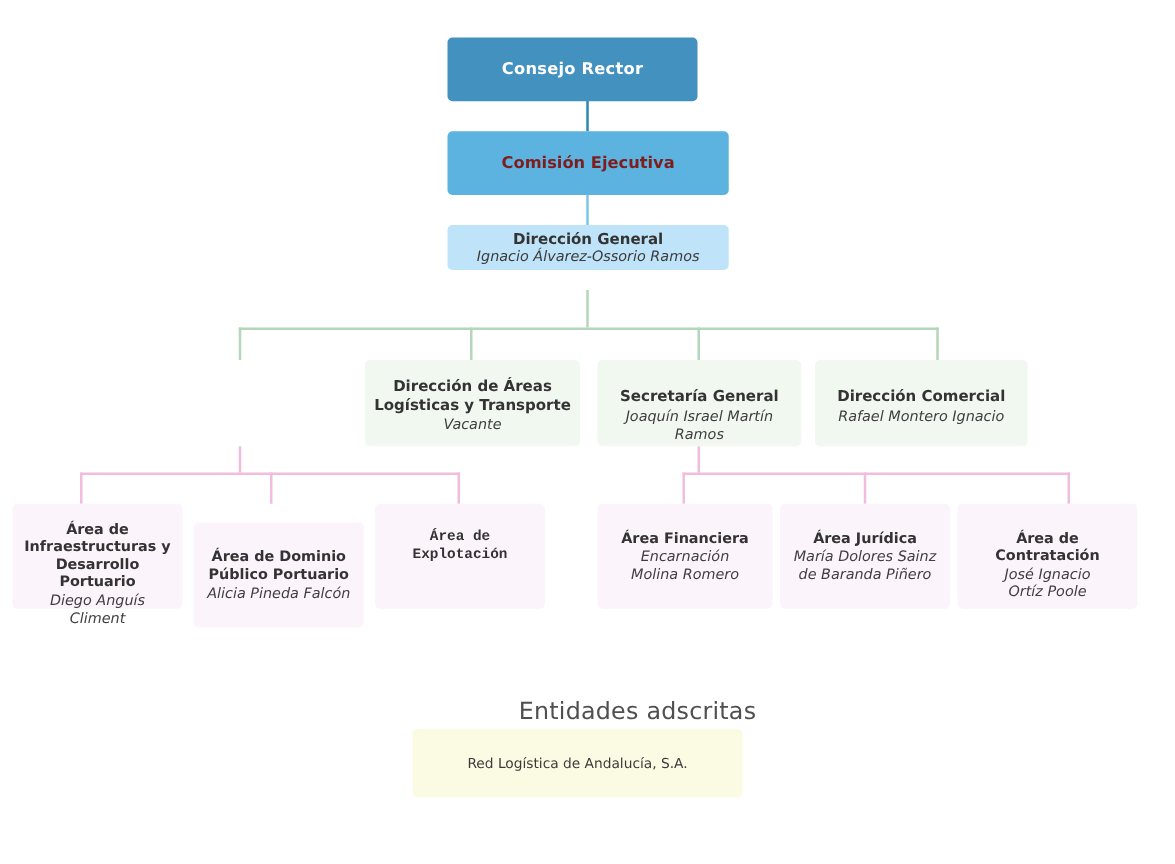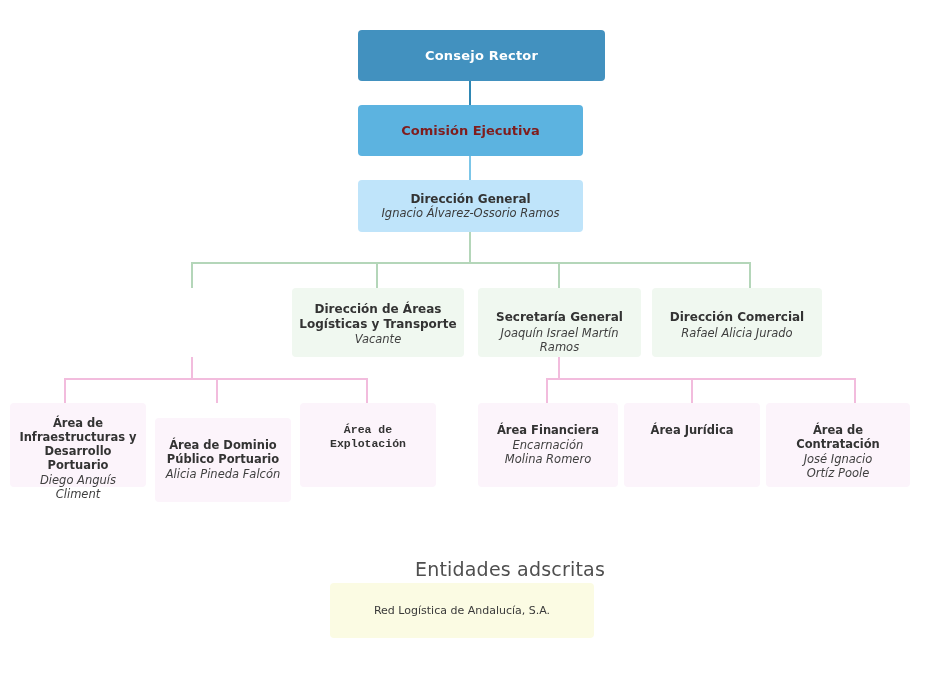--- a/index.html
+++ b/index.html
@@ -139,48 +139,48 @@
   <div class="conn v c-pink" style="left:64px; top:378px; height:25px;"></div>
   <div class="conn v c-pink" style="left:216px; top:378px; height:25px;"></div>
   <div class="conn v c-pink" style="left:366px; top:378px; height:25px;"></div>
 
   <div class="conn v c-pink" style="left:558px; top:357px; height:21px;"></div>
   <div class="conn h c-pink" style="left:546px; top:378px; width:310px;"></div>
   <div class="conn v c-pink" style="left:546px; top:378px; height:25px;"></div>
   <div class="conn v c-pink" style="left:691px; top:378px; height:25px;"></div>
   <div class="conn v c-pink" style="left:854px; top:378px; height:25px;"></div>
 
-  <div class="node lvl-council" style="left:358px; top:30px; width:247px; height:51px;">
+  <div class="node lvl-council" style="left:358px; top:30px; width:200px; height:51px;">
     <div class="title">Consejo Rector</div>
   </div>
 
   <div class="node lvl-commission" style="left:358px; top:105px; width:225px; height:51px;">
     <div class="title">Comisión Ejecutiva</div>
   </div>
 
-  <div class="node lvl-general" style="left:358px; top:180px; width:225px; height:52px;">
+  <div class="node lvl-general" style="left:358px; top:180px; width:225px; height:36px;">
     <div class="title">Dirección General</div>
     <div class="person">Ignacio Álvarez-Ossorio Ramos</div>
   </div>
 
 
   <div class="node lvl-dir" style="left:292px; top:288px; width:172px; height:69px;">
     <div class="title">Dirección de Áreas
 Logísticas y Transporte</div>
     <div class="person">Vacante</div>
   </div>
 
   <div class="node lvl-dir" style="left:478px; top:288px; width:163px; height:69px; padding-top:22px;">
     <div class="title">Secretaría General</div>
     <div class="person">Joaquín Israel Martín Ramos</div>
   </div>
 
   <div class="node lvl-dir" style="left:652px; top:288px; width:170px; height:69px; padding-top:22px;">
     <div class="title">Dirección Comercial</div>
-    <div class="person">Rafael Alicia Jurado</div>
+    <div class="person">Rafael Montero Ignacio</div>
   </div>
 
   <div class="node lvl-area" style="left:10px; top:403px; width:136px; height:84px;">
     <div class="title">Área de
 Infraestructuras y
 Desarrollo Portuario</div>
     <div class="person">Diego Anguís Climent</div>
   </div>
 
   <div class="node lvl-area" style="left:155px; top:418px; width:136px; height:84px; padding-top:20px;">
@@ -194,20 +194,22 @@
   </div>
 
   <div class="node lvl-area" style="left:478px; top:403px; width:140px; height:84px; padding-top:20px;">
     <div class="title">Área Financiera</div>
     <div class="person">Encarnación
 Molina Romero</div>
   </div>
 
   <div class="node lvl-area" style="left:624px; top:403px; width:136px; height:84px; padding-top:20px;">
     <div class="title">Área Jurídica</div>
+    <div class="person">María Dolores Sainz
+de Baranda Piñero</div>
   </div>
 
   <div class="node lvl-area" style="left:766px; top:403px; width:144px; height:84px; padding-top:20px;">
     <div class="title">Área de Contratación</div>
     <div class="person">José Ignacio
 Ortíz Poole</div>
   </div>
 
   <h2 id="entities-heading">Entidades adscritas</h2>
 

